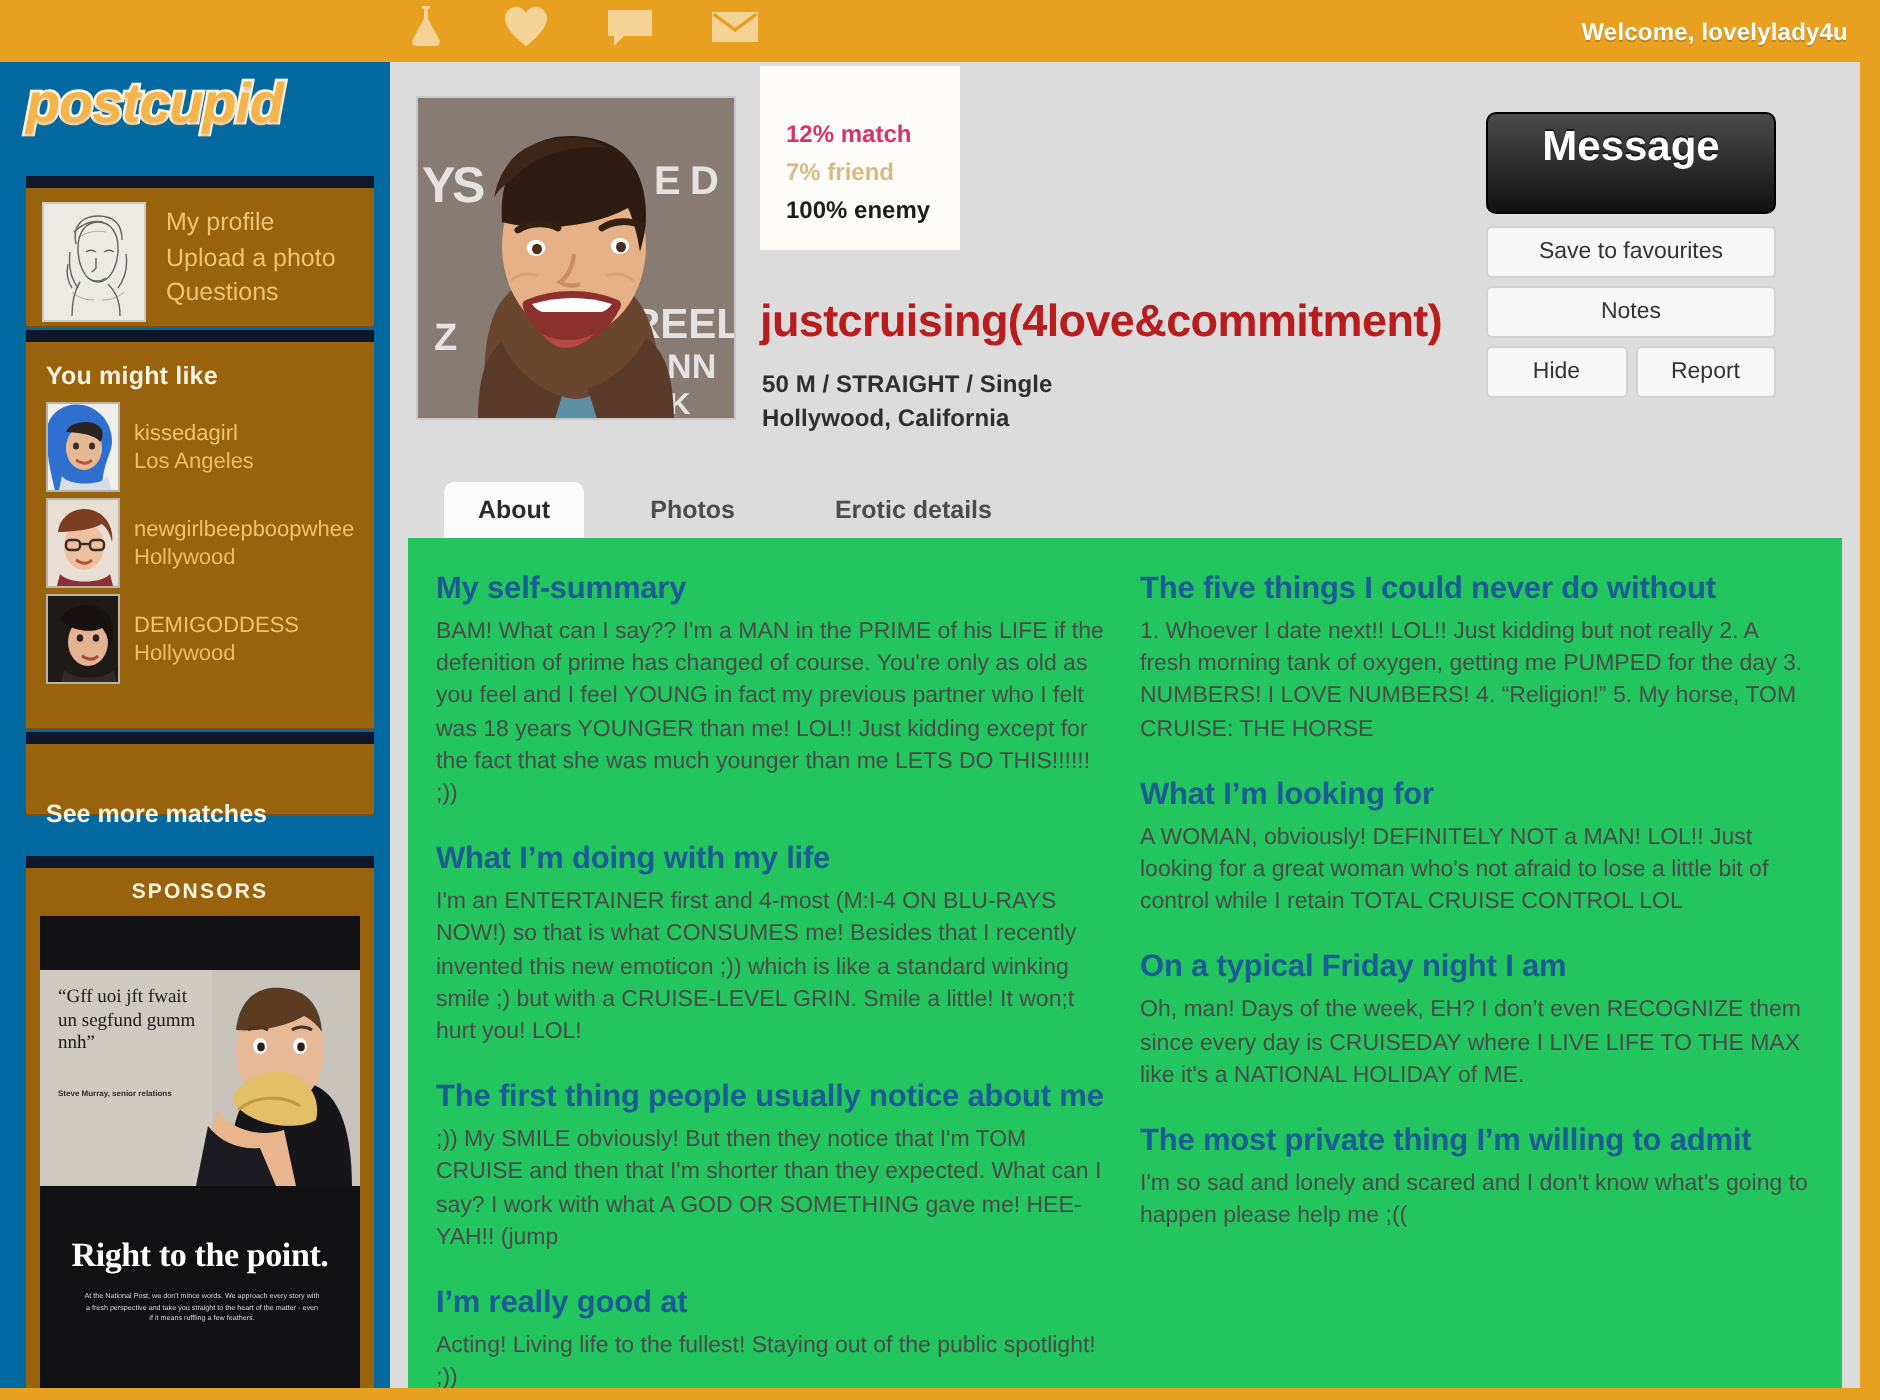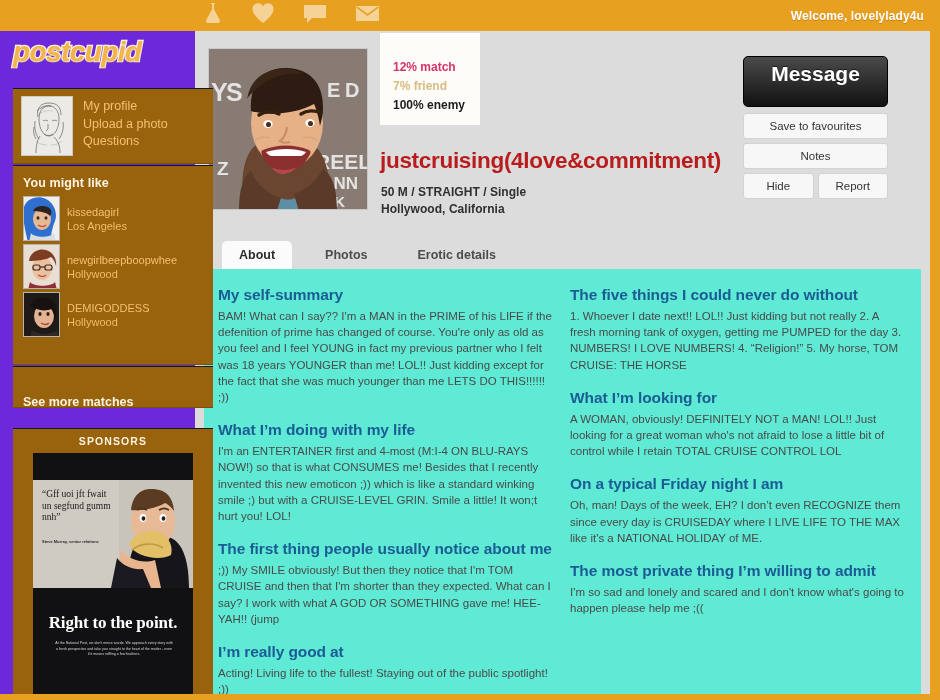--- a/index.html
+++ b/index.html
@@ -34,42 +34,42 @@
     position: absolute; right: 16px; top: 9px;
     color: #ffffff; font-size: 12px; font-weight: bold;
     letter-spacing: .1px;
     text-shadow: 0 1px 0 rgba(150,95,10,.45);
   }
 
   
   .sidebar {
     position: absolute; left: 0; top: 0;
     width: 195px; height: 700px;
-    background: #6d28d9;
+    background: #0369a1;
     z-index: 4;
   }
   .logo-wrap {
     position: absolute; left: 13px; top: 31px;
     width: 170px; height: 42px;
   }
   .logo {
     font-size: 28px; font-weight: bold; font-style: italic;
     color: #f3b44c; letter-spacing: -0.6px;
     -webkit-text-stroke: 2.6px #fdf4e2;
     paint-order: stroke fill;
     line-height: 42px;
     white-space: nowrap;
     text-shadow: 0 2px 1px rgba(160,100,12,.25);
   }
 
   .panel {
     position: absolute; left: 13px;
-    width: 200px;
+    width: 174px;
     background: #99620c;
-    border-top: 1px solid #0f172a;
+    border-top: 6px solid #0f172a;
     border-bottom: 1px solid #7d4f06;
   }
 
   .p-profile { top: 88px; height: 76px; }
   .profile-row { display: flex; align-items: flex-start; padding: 7px 0 0 8px; }
   .sketch {
     width: 52px; height: 60px; flex: 0 0 52px;
     background: #e9e7e2;
     border: 1px solid #cfcac0;
     overflow: hidden;
@@ -221,21 +221,21 @@
     border-radius: 5px 5px 0 0;
     line-height: 15px;
     margin-left: 16px;
   }
   .tab.active { background: #fbfbfb; color: #2b2b2b; }
 
   
   .content {
     position: relative;
     height: 431px;
-    background: #5eead4;
+    background: #22c55e;
     margin: 0 9px 0 9px;
     padding: 16px 14px 0 14px;
     display: flex; gap: 16px;
     overflow: hidden;
   }
   .col { width: 336px; }
   .sec-title {
     font-size: 15.5px; font-weight: bold; color: #1c5c94;
     margin: 0 0 4px 0; letter-spacing: -.1px; line-height: 19px;
   }

